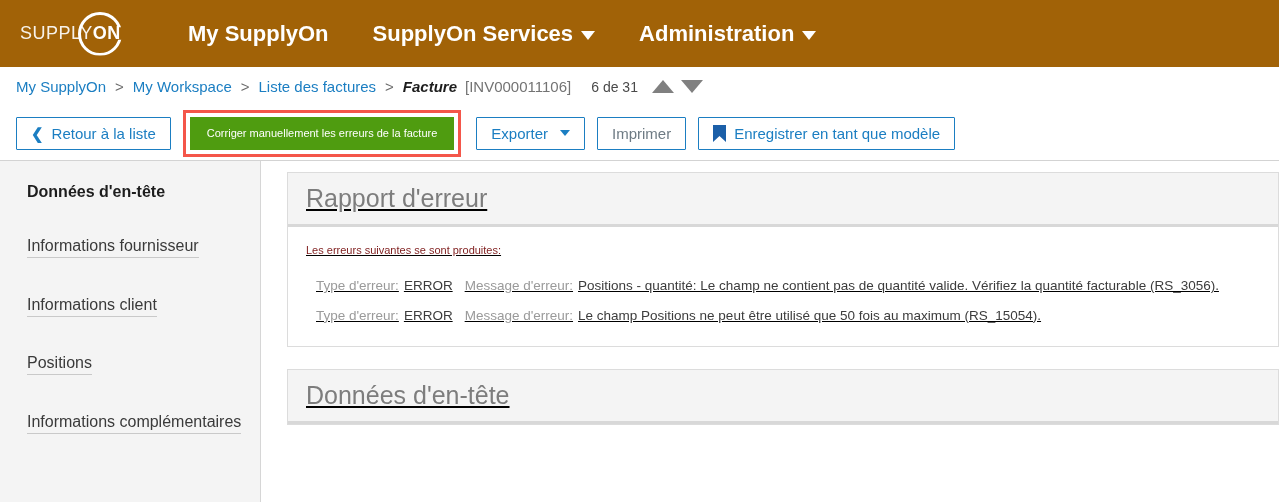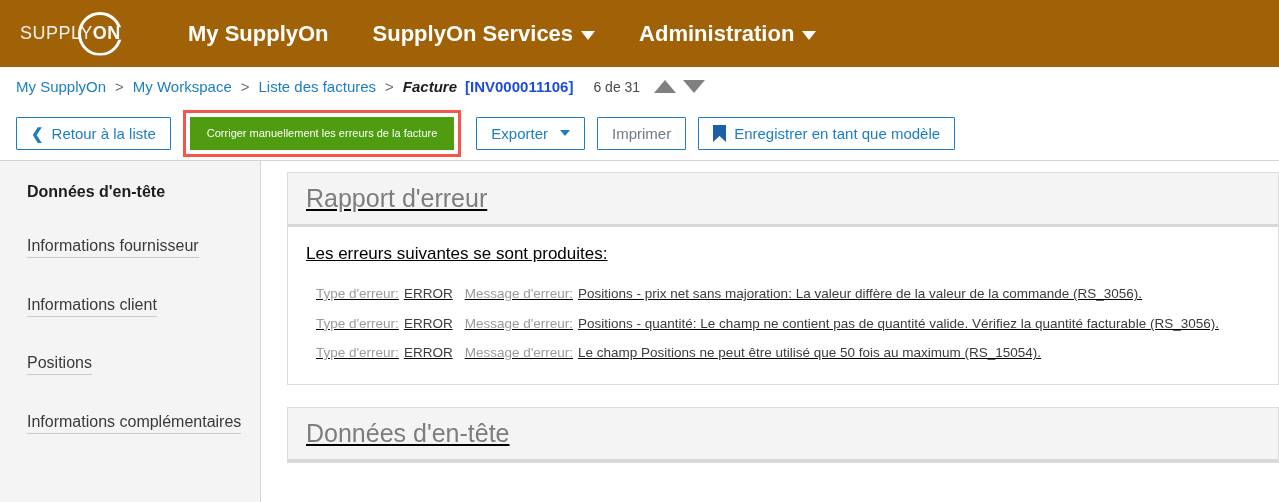--- a/index.html
+++ b/index.html
@@ -71,21 +71,21 @@
     display: flex;
     align-items: center;
     padding-left: 16px;
     font-size: 15px;
     background: #ffffff;
     gap: 0;
   }
   .bc-link { color: #1b7ec2; cursor: pointer; white-space: nowrap; }
   .bc-sep { color: #6b6b6b; margin: 0 9px; }
   .bc-current-label { color: #1d1d1d; font-weight: bold; white-space: nowrap; font-style: italic; }
-  .bc-current-id { color: #1d4ed8; font-weight: bold; white-space: nowrap; margin-left: 8px; }
+  .bc-current-id { color: #737373; font-weight: normal; white-space: nowrap; margin-left: 8px; }
   .bc-counter { color: #4a4a4a; margin-left: 20px; white-space: nowrap; font-size: 14px; }
   .bc-arrows { display: flex; align-items: center; gap: 7px; margin-left: 14px; }
   .tri-up {
     width: 0; height: 0;
     border-left: 11px solid transparent;
     border-right: 11px solid transparent;
     border-bottom: 13px solid #808080;
     cursor: pointer;
   }
   .tri-down {
@@ -213,22 +213,22 @@
     background: #f4f4f4;
     border-bottom: 3px solid #d8d8d8;
     padding: 11px 0 11px 18px;
     font-size: 25px;
     color: #7d7d7d;
     font-weight: 400;
     white-space: nowrap;
   }
   .panel-body { padding: 17px 18px 16px 18px; }
   .err-intro {
-    font-size: 17px;
-    color: #000000;
+    font-size: 11px;
+    color: #7f1d1d;
     margin-bottom: 15px;
   }
   .err-line {
     font-size: 13.5px;
     padding: 5px 0 5px 10px;
     white-space: nowrap;
     line-height: 1.45;
   }
   .err-label { color: #9a9a9a; }
   .err-type { color: #3c3c3c; margin-left: 5px; margin-right: 12px; }
@@ -324,23 +324,20 @@
     </div>
   </div>
 
   <div class="content">
 
     <div class="panel">
       <div class="panel-header">Rapport d'erreur</div>
       <div class="panel-body">
         <div class="err-intro">Les erreurs suivantes se sont produites:</div>
 
-        <div class="err-line">
-          <span class="err-label">Type d'erreur:</span><span class="err-type">ERROR</span><span class="err-label">Message d'erreur:</span><span class="err-msg">Positions - prix net sans majoration: La valeur diffère de la valeur de la commande (RS_3056).</span>
-        </div>
 
         <div class="err-line">
           <span class="err-label">Type d'erreur:</span><span class="err-type">ERROR</span><span class="err-label">Message d'erreur:</span><span class="err-msg">Positions - quantité: Le champ ne contient pas de quantité valide. Vérifiez la quantité facturable (RS_3056).</span>
         </div>
 
         <div class="err-line">
           <span class="err-label">Type d'erreur:</span><span class="err-type">ERROR</span><span class="err-label">Message d'erreur:</span><span class="err-msg">Le champ Positions ne peut être utilisé que 50 fois au maximum (RS_15054).</span>
         </div>
       </div>
     </div>

